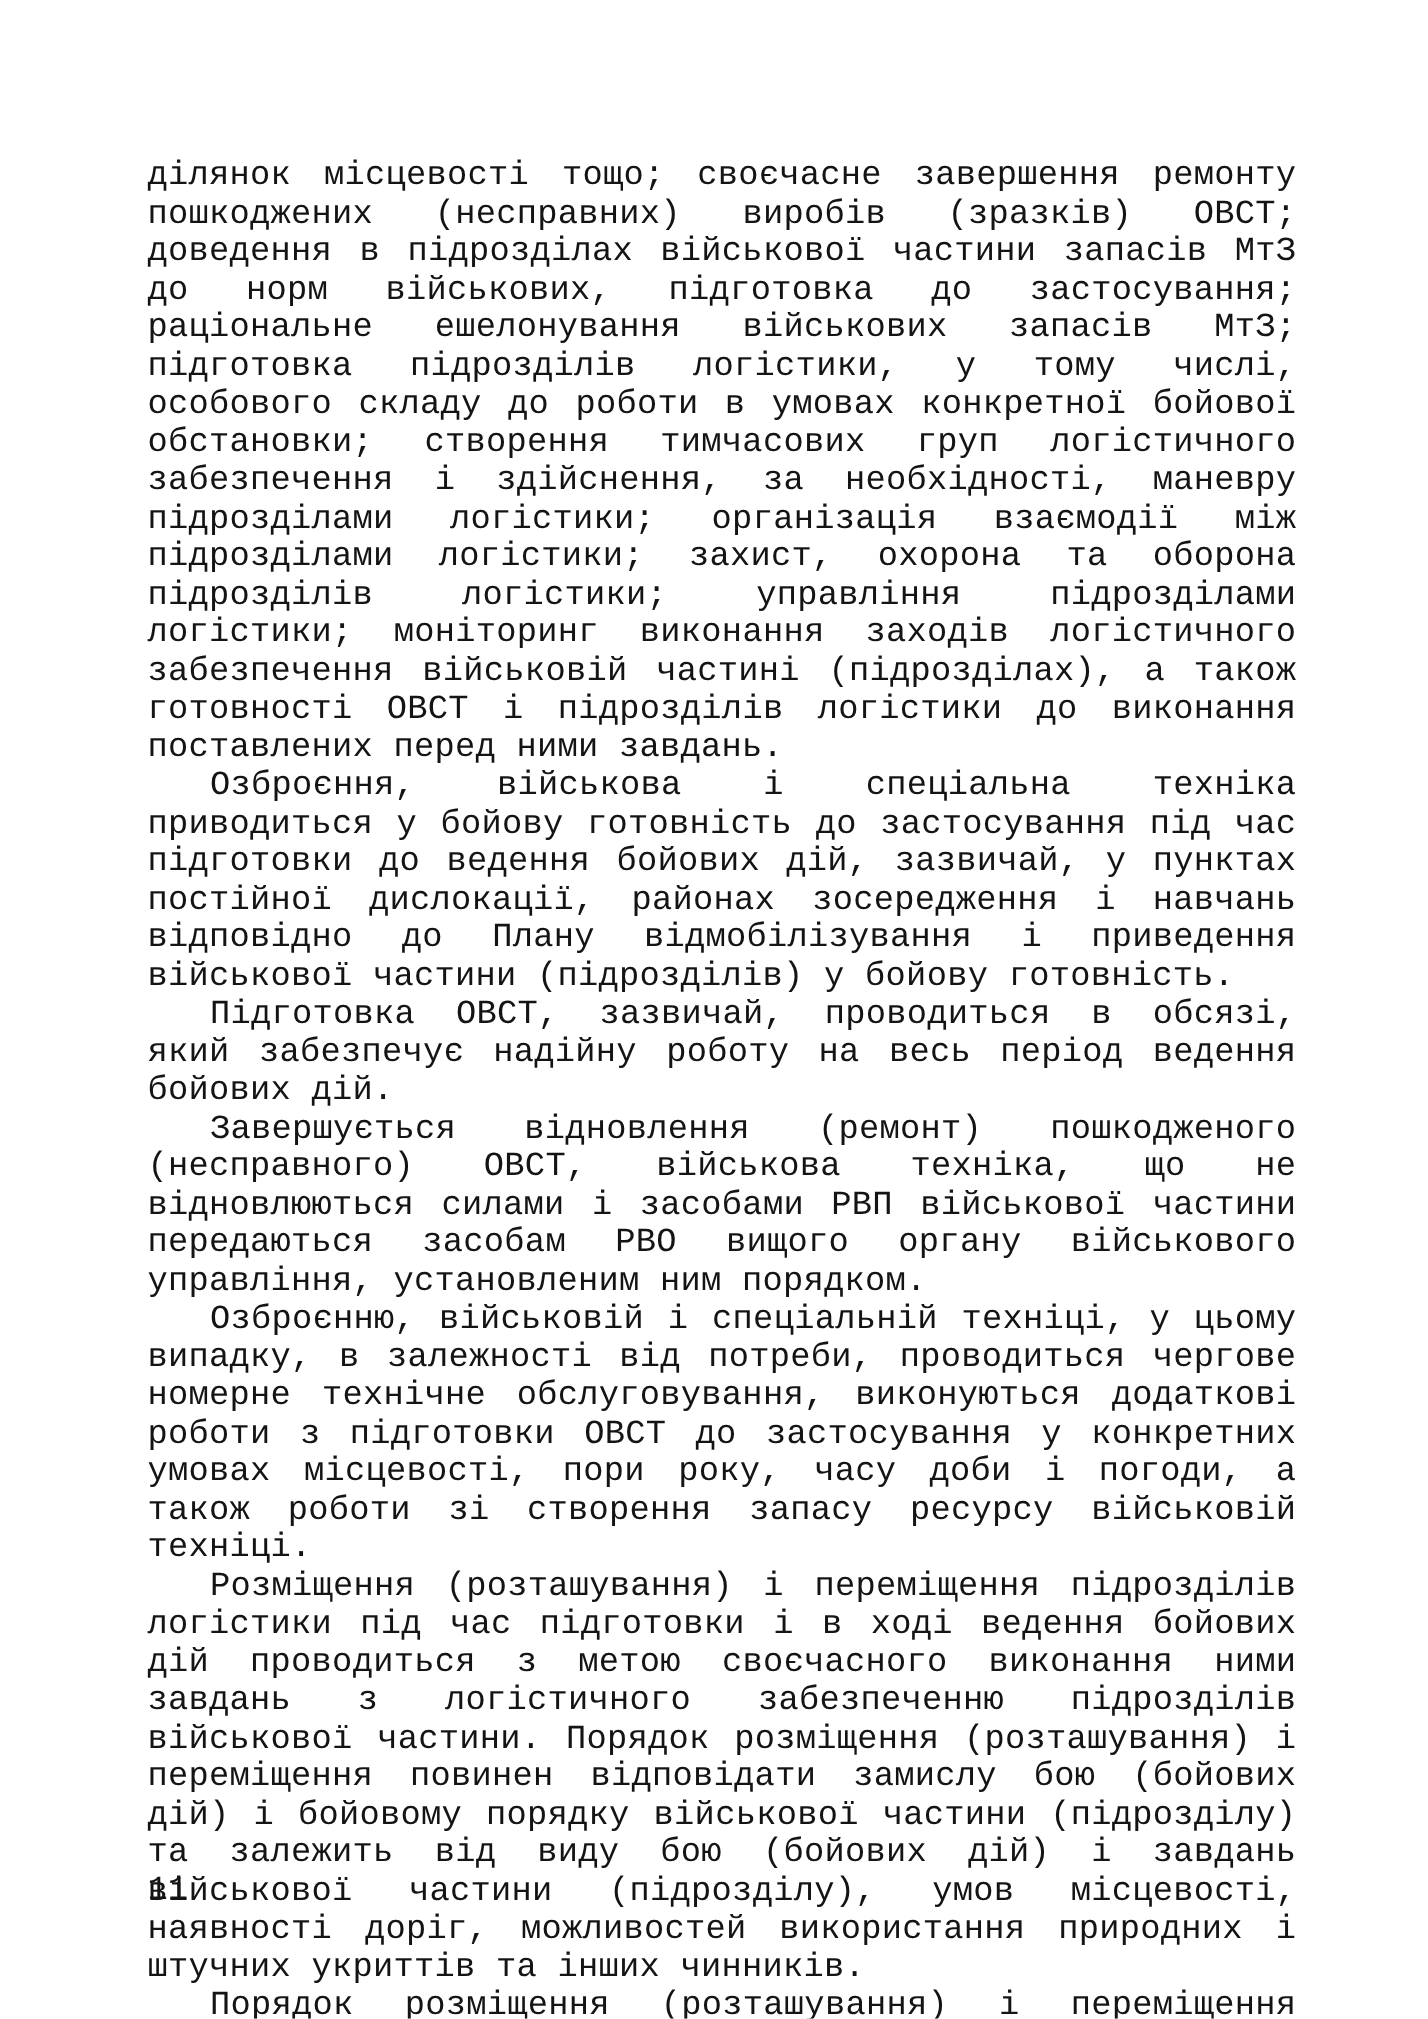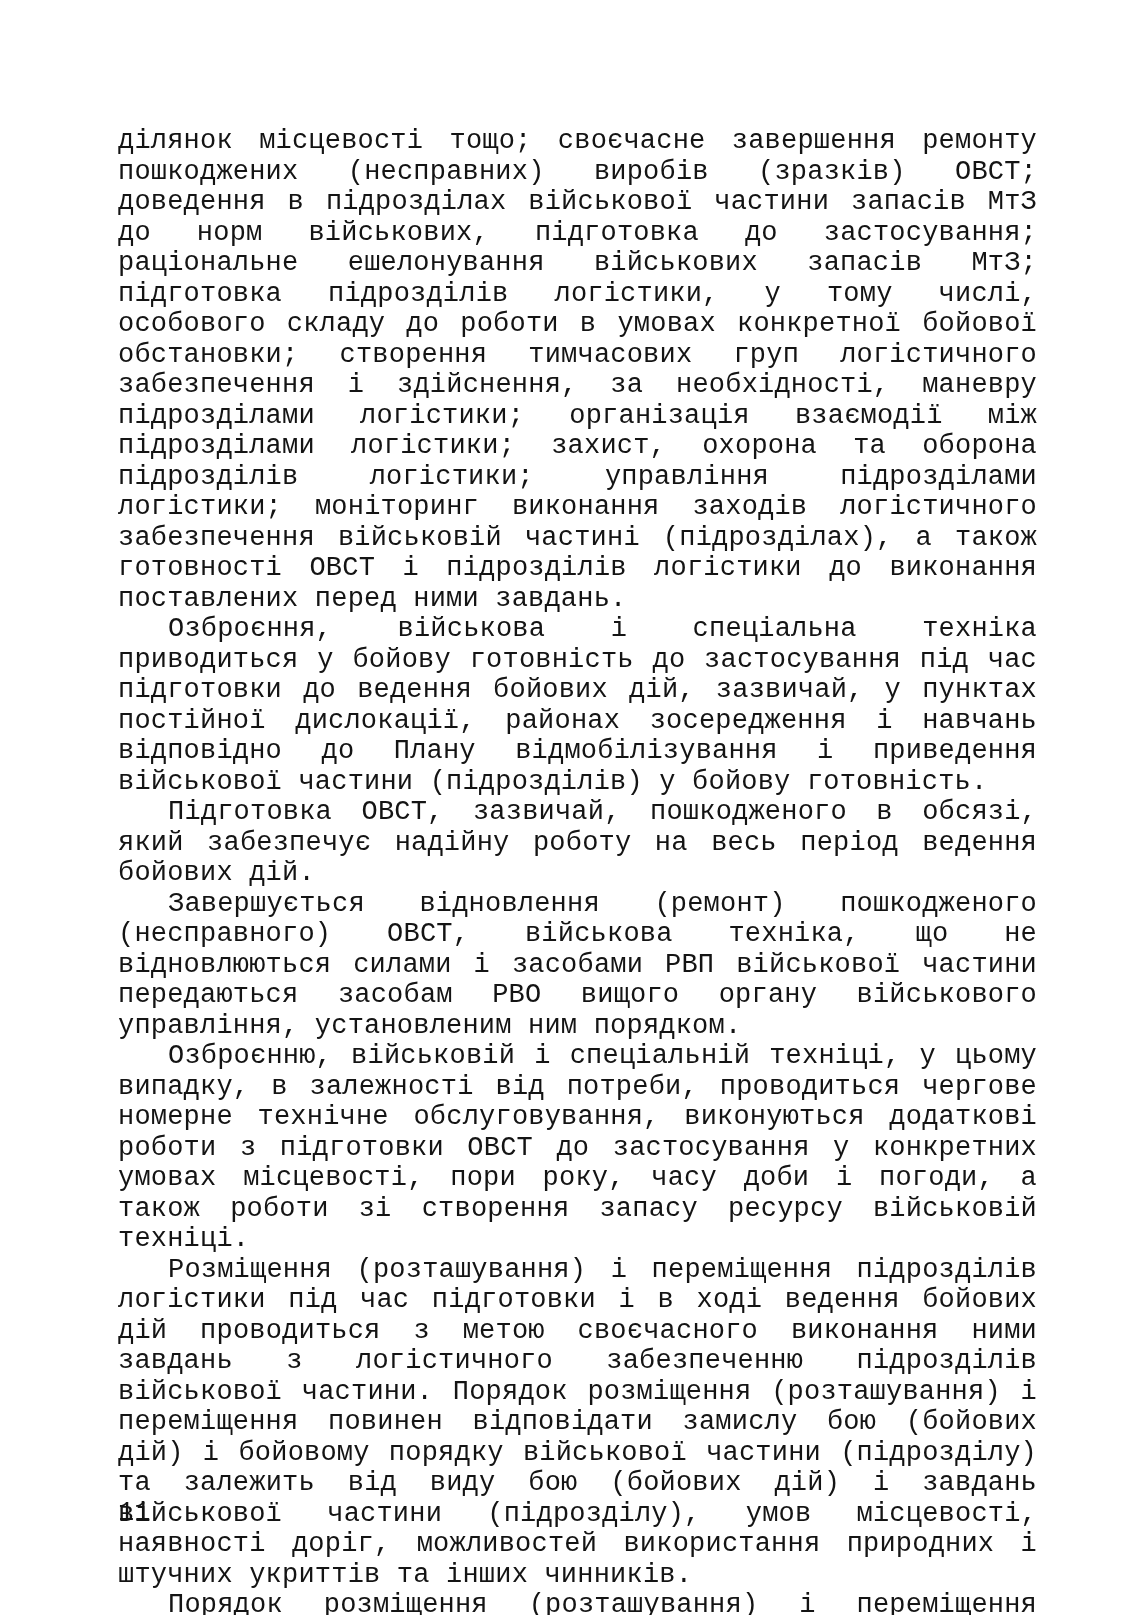--- a/index.html
+++ b/index.html
@@ -43,20 +43,20 @@
     color: #141414;
   }
 </style>
 </head>
 <body>
 
 <div class="page">
   <div class="textblock">
     <p>ділянок місцевості тощо; своєчасне завершення ремонту пошкоджених (несправних) виробів (зразків) ОВСТ; доведення в підрозділах військової частини запасів МтЗ до норм військових, підготовка до застосування; раціональне ешелонування військових запасів МтЗ; підготовка підрозділів логістики, у тому числі, особового складу до роботи в умовах конкретної бойової обстановки; створення тимчасових груп логістичного забезпечення і здійснення, за необхідності, маневру підрозділами логістики; організація взаємодії між підрозділами логістики; захист, охорона та оборона підрозділів логістики; управління підрозділами логістики; моніторинг виконання заходів логістичного забезпечення військовій частині (підрозділах), а також готовності ОВСТ і підрозділів логістики до виконання поставлених перед ними завдань.</p>
     <p class="indent">Озброєння, військова і спеціальна техніка приводиться у бойову готовність до застосування під час підготовки до ведення бойових дій, зазвичай, у пунктах постійної дислокації, районах зосередження і навчань відповідно до Плану відмобілізування і приведення військової частини (підрозділів) у бойову готовність.</p>
-    <p class="indent">Підготовка ОВСТ, зазвичай, пошкодженого в обсязі, який забезпечує надійну роботу на весь період ведення бойових дій.</p>
+    <p class="indent">Підготовка ОВСТ, зазвичай, проводиться в обсязі, який забезпечує надійну роботу на весь період ведення бойових дій.</p>
     <p class="indent">Завершується відновлення (ремонт) пошкодженого (несправного) ОВСТ, військова техніка, що не відновлюються силами і засобами РВП військової частини передаються засобам РВО вищого органу військового управління, установленим ним порядком.</p>
     <p class="indent">Озброєнню, військовій і спеціальній техніці, у цьому випадку, в залежності від потреби, проводиться чергове номерне технічне обслуговування, виконуються додаткові роботи з підготовки ОВСТ до застосування у конкретних умовах місцевості, пори року, часу доби і погоди, а також роботи зі створення запасу ресурсу військовій техніці.</p>
     <p class="indent">Розміщення (розташування) і переміщення підрозділів логістики під час підготовки і в ході ведення бойових дій проводиться з метою своєчасного виконання ними завдань з логістичного забезпеченню підрозділів військової частини. Порядок розміщення (розташування) і переміщення повинен відповідати замислу бою (бойових дій) і бойовому порядку військової частини (підрозділу) та залежить від виду бою (бойових дій) і завдань військової частини (підрозділу), умов місцевості, наявності доріг, можливостей використання природних і штучних укриттів та інших чинників.</p>
     <p class="indent">Порядок розміщення (розташування) і переміщення підрозділів логістики повинен забезпечувати: успішне вирішення завдань з логістичного забезпечення у ході ведення бойових дій в умовах застосування усіх видів сучасної зброї; зосередження основних зусиль логістичного забезпечення на постачанні МтЗ підрозділів військової частини, які виконують головні завдання та максимальну їх автономність у логістичному відношенні; санітарний моніторинг і нагляд за постачанням підрозділам продовольства; організацію харчування; задоволення послуг лазне-прального та торговельно-побутового обслуговування особового складу підрозділів військової частини, розквартирування підрозділів військової частини; ефективне застосування сил і</p>
   </div>
   <div class="pagenum">11</div>
 </div>
 
 </body></html>

